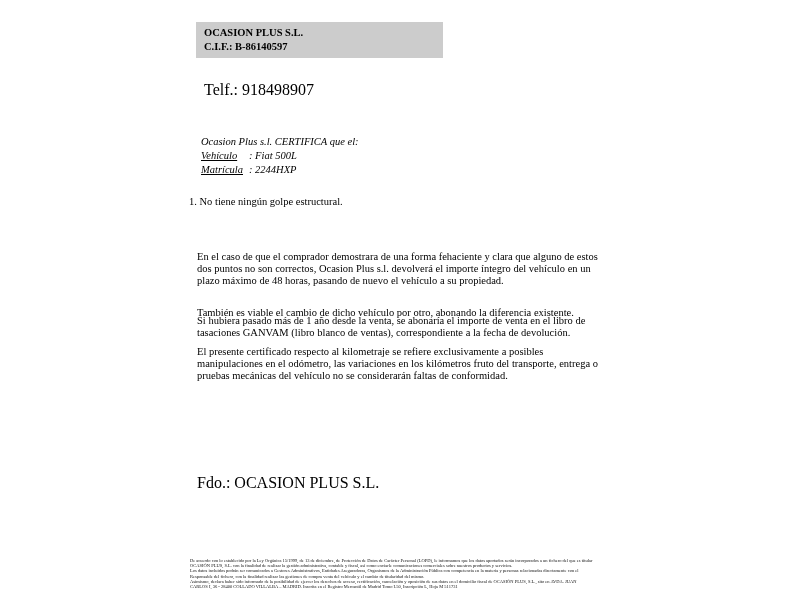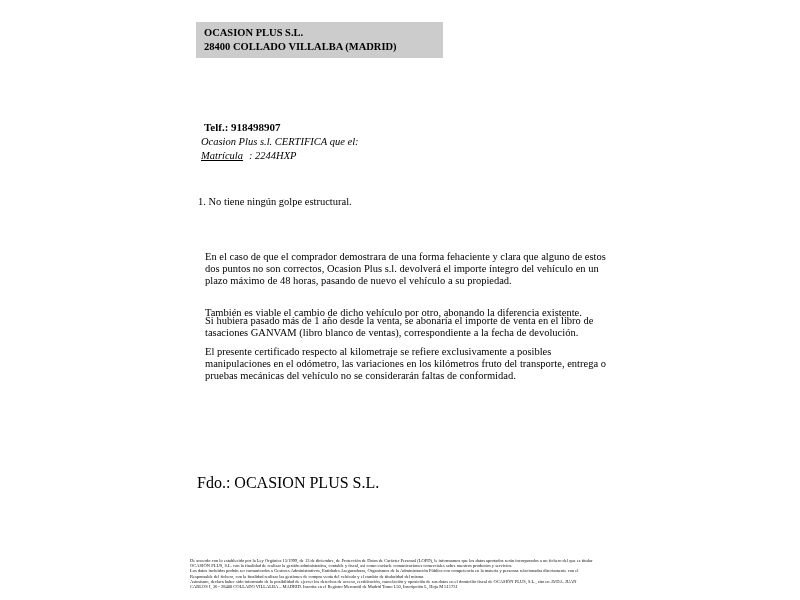--- a/index.html
+++ b/index.html
@@ -27,54 +27,52 @@
   }
   .header-box .hline {
     font-size: 10.5px;
     font-weight: bold;
     line-height: 13.5px;
     white-space: nowrap;
   }
   .phone-line {
     left: 204px;
     top: 81px;
-    font-size: 11px;
-    font-weight: bold;
+    font-size: 16px;
+    font-weight: normal;
     white-space: nowrap;
-    margin-top: 40px;
   }
   .date-line {
     left: 380px;
     top: 111px;
     font-size: 10.5px;
     white-space: nowrap;
   }
   .cert-block { left: 201px; top: 135px; font-style: italic; }
   .cert-block .cline {
     font-size: 10.5px;
     line-height: 14px;
     white-space: nowrap;
   }
   .field-label {
     display: inline-block;
     width: 48px;
   }
   .field-label span { text-decoration: underline; }
 
-  .point { left: 198px; font-size: 10.5px; white-space: nowrap; }
+  .point { left: 189px; font-size: 10.5px; white-space: nowrap; }
   .point1 { top: 196px; }
   .point2 { top: 218px; }
 
   .para {
     left: 197px;
     width: 414px;
     font-size: 10.5px;
     line-height: 12.2px;
     text-align: left;
-    margin-left: 8px;
   }
   .para1 { top: 251px; }
   .para2 { top: 307px; }
   .para3 { top: 315px; }
   .para4 { top: 346px; }
 
   .signature {
     left: 197px;
     top: 474px;
     font-size: 16px;
@@ -95,28 +93,31 @@
     color: #111111;
   }
 </style>
 </head>
 <body>
 
 <div class="page">
 
   <div class="abs header-box">
     <div class="hline">OCASION PLUS S.L.</div>
-    <div class="hline">28400 COLLADO VILLALBA (MADRID)</div>
+    <div class="hline">C.I.F.: B-86140597</div>
   </div>
 
   <div class="abs phone-line">Telf.: 918498907</div>
 
 
   <div class="abs cert-block">
     <div class="cline">Ocasion Plus s.l. CERTIFICA que el:</div>
+    <div class="cline">
+      <span class="field-label"><span>Vehículo</span></span><span>: Fiat 500L</span>
+    </div>
     <div class="cline">
       <span class="field-label"><span>Matrícula</span></span><span>: 2244HXP</span>
     </div>
   </div>
 
   <div class="abs point point1">1. No tiene ningún golpe estructural.</div>
 
   <div class="abs para para1">En el caso de que el comprador demostrara de una forma fehaciente y clara que alguno de estos dos puntos no son correctos, Ocasion Plus s.l. devolverá el importe íntegro del vehículo en un plazo máximo de 48 horas, pasando de nuevo el vehículo a su propiedad.</div>
   <div class="abs para para2">También es viable el cambio de dicho vehículo por otro, abonando la diferencia existente.</div>
   <div class="abs para para3">Si hubiera pasado más de 1 año desde la venta, se abonaría el importe de venta en el libro de tasaciones GANVAM (libro blanco de ventas), correspondiente a la fecha de devolución.</div>

